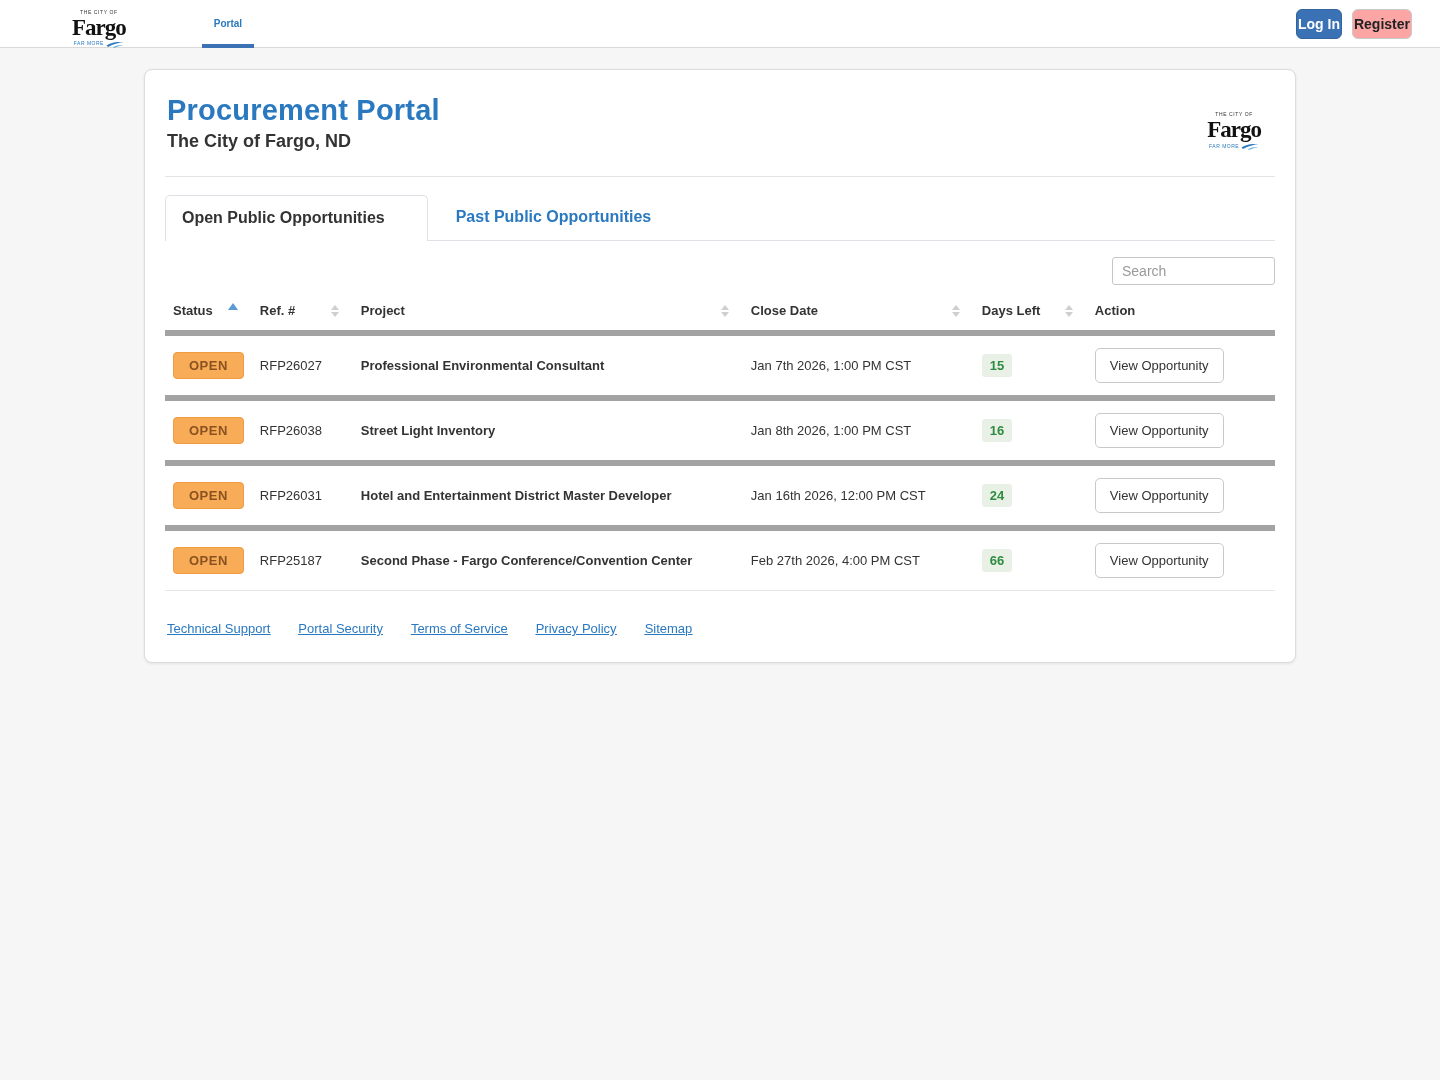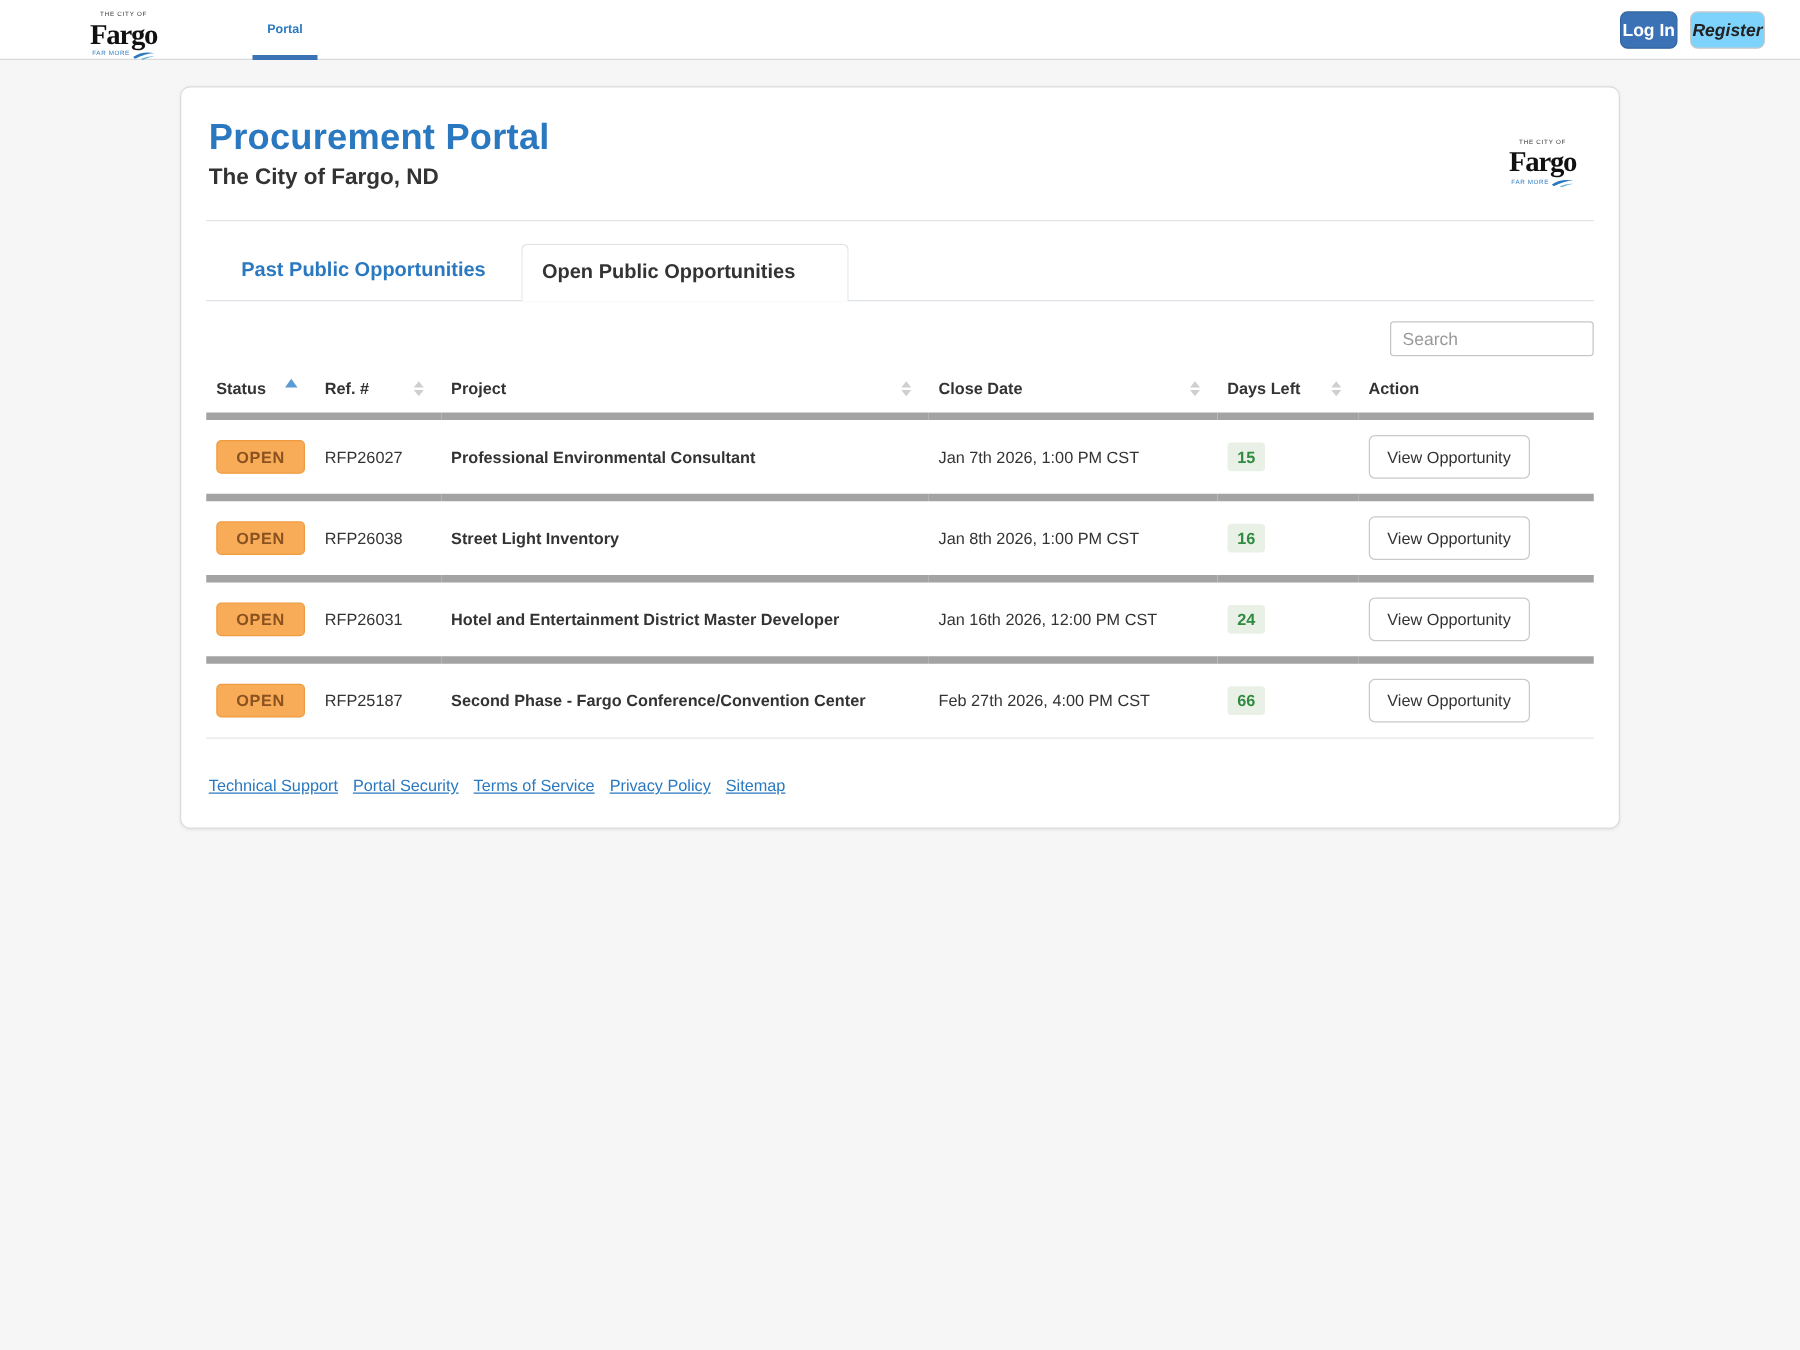--- a/index.html
+++ b/index.html
@@ -42,21 +42,21 @@
   .btn {
     font-family: "Liberation Sans", sans-serif;
     font-size: 14px;
     font-weight: bold;
     border-radius: 6px;
     padding: 7px 1px;
     cursor: pointer;
     line-height: 1;
   }
   .btn-primary { background: #3a72b5; border: 1px solid #32659f; color: #fff; }
-  .btn-outline { background: #7dd3fc; border: 1px solid #c9c9c9; color: #222; font-style: italic; }
+  .btn-outline { background: #fca5a5; border: 1px solid #c9c9c9; color: #222; }
 
   
   .fargo-logo { display: inline-flex; flex-direction: column; align-items: center; line-height: 1; user-select: none; }
   .fargo-logo .logo-top { font-size: 5px; letter-spacing: 0.6px; color: #333; margin-bottom: 1px; }
   .fargo-logo .logo-main {
     font-family: "Liberation Serif", serif;
     font-weight: bold;
     font-size: 23px;
     color: #111;
     letter-spacing: -1px;
@@ -186,21 +186,21 @@
     border: 1px solid #c9c9c9;
     border-radius: 5px;
     font-family: "Liberation Sans", sans-serif;
     font-size: 13px;
     color: #333;
     padding: 9px 14px;
     cursor: pointer;
   }
 
   
-  .footer-links { display: flex; gap: 12px; margin-top: 30px; padding-left: 2px; }
+  .footer-links { display: flex; gap: 28px; margin-top: 30px; padding-left: 2px; text-decoration: underline; }
   .footer-links a { font-size: 13px; color: #2a79c0; text-decoration: underline; }
 </style>
 </head>
 <body>
 
 <header class="topnav">
   <div class="brand-wrap">
     <div class="fargo-logo">
       <span class="logo-top">THE CITY OF</span>
       <span class="logo-main">Fargo</span>
@@ -244,22 +244,22 @@
               <path d="M14 14 Q 24 9 35 10 Q 25 12 16 16 Z" fill="#6ab0dd"></path>
             </svg>
           </span>
         </div>
       </div>
     </div>
 
     <hr class="header-divider">
 
     <nav class="tabs">
+      <a href="#" class="tab active">Open Public Opportunities</a>
       <a href="#" class="tab inactive">Past Public Opportunities</a>
-      <a href="#" class="tab active">Open Public Opportunities</a>
     </nav>
 
     <div class="search-row">
       <input type="text" class="search-input" placeholder="Search" style="">
     </div>
 
     <table>
       <thead>
         <tr>
           <th class="col-status">

